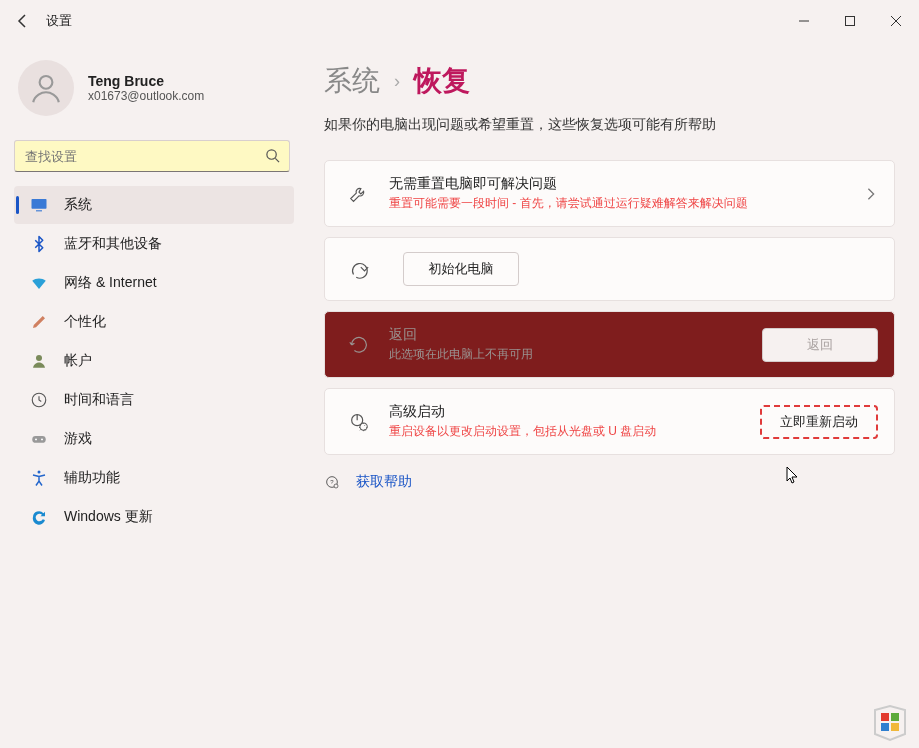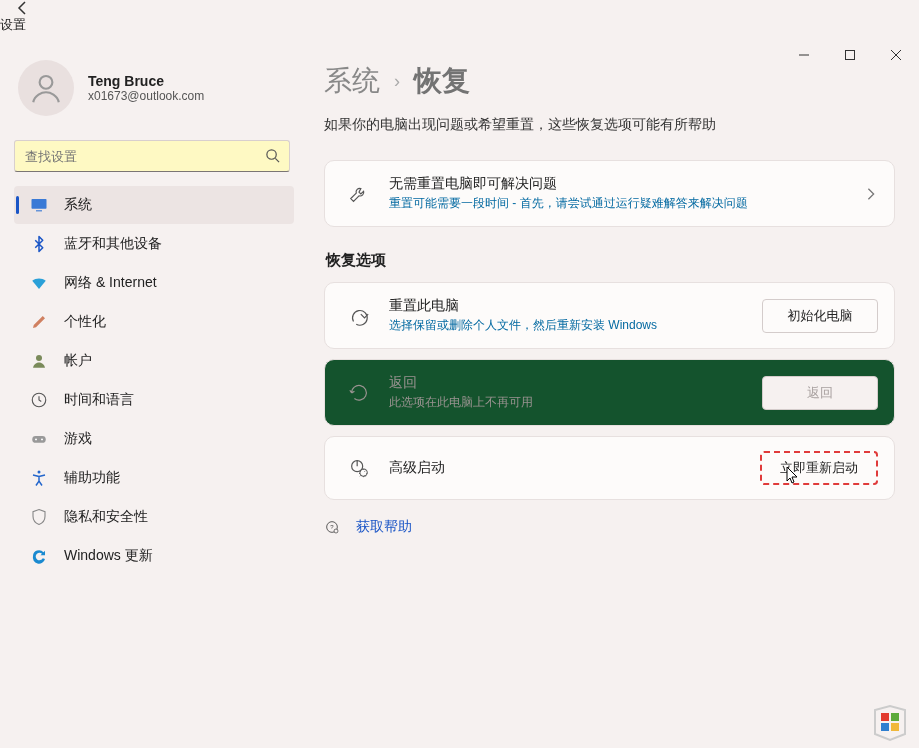--- a/index.html
+++ b/index.html
@@ -1,18 +1,18 @@
 <!DOCTYPE html>
 <html><head>
 <meta charset="utf-8">
 <style>
   * { box-sizing: border-box; margin: 0; padding: 0; font-family: "Segoe UI", "Microsoft YaHei", sans-serif; }
   body { width: 919px; height: 748px; background: #f6f1f0; overflow: hidden; position: relative; }
 
-  .titlebar { height: 42px; display: flex; align-items: flex-start; flex-direction: column; }
+  .titlebar { height: 42px; display: flex; align-items: center; }
   .back-btn { width: 46px; height: 42px; display:flex; align-items:center; justify-content:center; color:#333; }
   .app-title { font-size: 13px; color:#222; }
   .win-controls { margin-left:auto; display:flex; }
   .win-btn { width: 46px; height: 42px; display:flex; align-items:center; justify-content:center; color:#333; }
 
   .body { display:flex; height: calc(100% - 42px); }
 
   .sidebar { width: 300px; padding: 0 6px 0 14px; }
   .account { display:flex; align-items:center; padding: 18px 0 22px 4px; }
   .avatar { width:56px; height:56px; border-radius:50%; background:#e9e0df; display:flex; align-items:center; justify-content:center; color:#888; margin-right:14px;}
@@ -25,35 +25,35 @@
 
   .nav { }
   .nav-item { height:38px; display:flex; align-items:center; padding:0 10px 0 14px; font-size:14px; color:#222; border-radius:4px; margin:1px 0; position:relative; }
   .nav-item.active { background:#ece4e3; }
   .nav-item.active::before { content:""; position:absolute; left:2px; top:10px; bottom:10px; width:3px; background:#1a55c6; border-radius:2px; }
   .nav-ic { width:22px; height:22px; margin-right:14px; display:flex; align-items:center; justify-content:center; font-size:15px; }
 
   .main { flex:1; padding: 20px 24px 0 24px; overflow:auto; }
   .crumbs { display:flex; align-items:center; gap:14px; margin-bottom:16px; }
   .crumb { font-size:28px; color:#888; font-weight:400; }
-  .crumb.current { color:#737373; font-weight:600; }
+  .crumb.current { color:#be185d; font-weight:600; }
   .crumb-sep { font-size:18px; color:#aaa; }
   .intro { font-size:14px; color:#333; margin-bottom:26px; }
 
-  .card { background:#fdfbfa; border:1px solid #e7e0df; border-radius:10px; display:flex; align-items:center; padding:14px 16px; margin-bottom:10px; }
+  .card { background:#fdfbfa; border:1px solid #e7e0df; border-radius:5px; display:flex; align-items:center; padding:14px 16px; margin-bottom:10px; }
   .card-ic { width:36px; display:flex; align-items:center; justify-content:center; color:#555; font-size:18px; margin-right:12px;}
   .card-body { flex:1; }
   .card-title { font-size:14px; color:#222; }
-  .card-sub { font-size:12px; color:#0369a1; margin-top:2px; }
+  .card-sub { font-size:12px; color:#ef4444; margin-top:2px; }
   .card-action { margin-left:14px; }
   .chev { color:#777; }
 
   .section-title { font-size:15px; font-weight:600; color:#222; margin:24px 0 12px 2px; }
 
-  .card.disabled { background:#14532d; }
+  .card.disabled { background:#7f1d1d; }
   .card.disabled .card-title, .card.disabled .card-sub, .card.disabled .card-ic { color:#9a9391; }
 
   .btn { min-width:116px; height:34px; padding:0 18px; border:1px solid #d4cccb; background:#fdfbfa; border-radius:4px; font-size:13px; color:#222; display:flex; align-items:center; justify-content:center; }
   .btn.disabled { color:#a8a09f; background:#f6f1f0; }
   .btn.highlight { border:2px dashed #e03a3a; }
 
   .links { margin-top:18px; }
   .link-row { display:flex; align-items:center; gap:14px; font-size:14px; color:#1a55c6; margin:10px 0; }
   .link-ic { color:#444; width:18px; text-align:center; }
 
@@ -189,28 +189,20 @@
           <svg width="18" height="18" viewBox="0 0 24 24">
               <circle cx="12" cy="4" r="2" fill="#2366cc"></circle>
               <path d="M4 8l8 2 8-2M12 10v6m-4 6l4-6 4 6" stroke="#2366cc" stroke-width="2" fill="none"></path>
             </svg>
         </span>
         <span>辅助功能</span>
       </div>
       <div class="nav-item">
         <span class="nav-ic">
           <svg width="18" height="18" viewBox="0 0 24 24">
-              <path d="M12 2l8 3v6c0 5-3 9-8 11-5-2-8-6-8-11V5z" fill="none" stroke="#888" stroke-width="1.5"></path>
-            </svg>
-        </span>
-        <span>隐私和安全性</span>
-      </div>
-      <div class="nav-item">
-        <span class="nav-ic">
-          <svg width="18" height="18" viewBox="0 0 24 24">
               <path d="M4 12a8 8 0 0 1 14-5l2-2v6h-6l2-2a5 5 0 1 0 1 6l3 1a8 8 0 0 1-16-4z" fill="#1a8ad0"></path>
             </svg>
         </span>
         <span>Windows 更新</span>
       </div>
     </nav>
   </aside>
 
   <main class="main">
     <div class="crumbs">
@@ -230,32 +222,27 @@
         <div class="card-title">无需重置电脑即可解决问题</div>
         <div class="card-sub">重置可能需要一段时间 - 首先，请尝试通过运行疑难解答来解决问题</div>
       </div>
       <div class="card-action chev">
         <svg width="14" height="14" viewBox="0 0 16 16">
             <path d="M5 2l6 6-6 6" stroke="#777" stroke-width="1.5" fill="none"></path>
           </svg>
       </div>
     </div>
 
-    <div class="section-title">恢复选项</div>
 
     <div class="card">
       <div class="card-ic">
         <svg width="22" height="22" viewBox="0 0 24 24">
             <path d="M6 18a8 8 0 1 1 3 3" stroke="#555" stroke-width="1.3" fill="none"></path>
             <path d="M14 10l4 4 4-4" stroke="#555" stroke-width="1.3" fill="none"></path>
           </svg>
-      </div>
-      <div class="card-body">
-        <div class="card-title">重置此电脑</div>
-        <div class="card-sub">选择保留或删除个人文件，然后重新安装 Windows</div>
       </div>
       <div class="card-action">
         <div class="btn">初始化电脑</div>
       </div>
     </div>
 
     <div class="card disabled">
       <div class="card-ic">
         <svg width="22" height="22" viewBox="0 0 24 24">
             <path d="M4 12a8 8 0 1 1 3 6M4 12l-2-3m2 3l3-2" stroke="#9a9391" stroke-width="1.3" fill="none"></path>
@@ -274,20 +261,21 @@
       <div class="card-ic">
         <svg width="22" height="22" viewBox="0 0 24 24">
             <circle cx="10" cy="10" r="6" stroke="#555" stroke-width="1.3" fill="none"></circle>
             <line x1="10" y1="4" x2="10" y2="10" stroke="#555" stroke-width="1.3"></line>
             <circle cx="17" cy="17" r="4" stroke="#555" stroke-width="1.1" fill="none"></circle>
             <path d="M17 14v-1m0 9v-1m3-3h1m-9 0h1m5-2l1-1m-6 6l1-1m4 0l1 1m-6-6l1 1" stroke="#555" stroke-width="1"></path>
           </svg>
       </div>
       <div class="card-body">
         <div class="card-title">高级启动</div>
+        <div class="card-sub">重启设备以更改启动设置，包括从光盘或 U 盘启动</div>
       </div>
       <div class="card-action">
         <div class="btn highlight">立即重新启动</div>
       </div>
     </div>
 
     <div class="links">
       <div class="link-row">
         <span class="link-ic">
           <svg width="16" height="16" viewBox="0 0 24 24">

